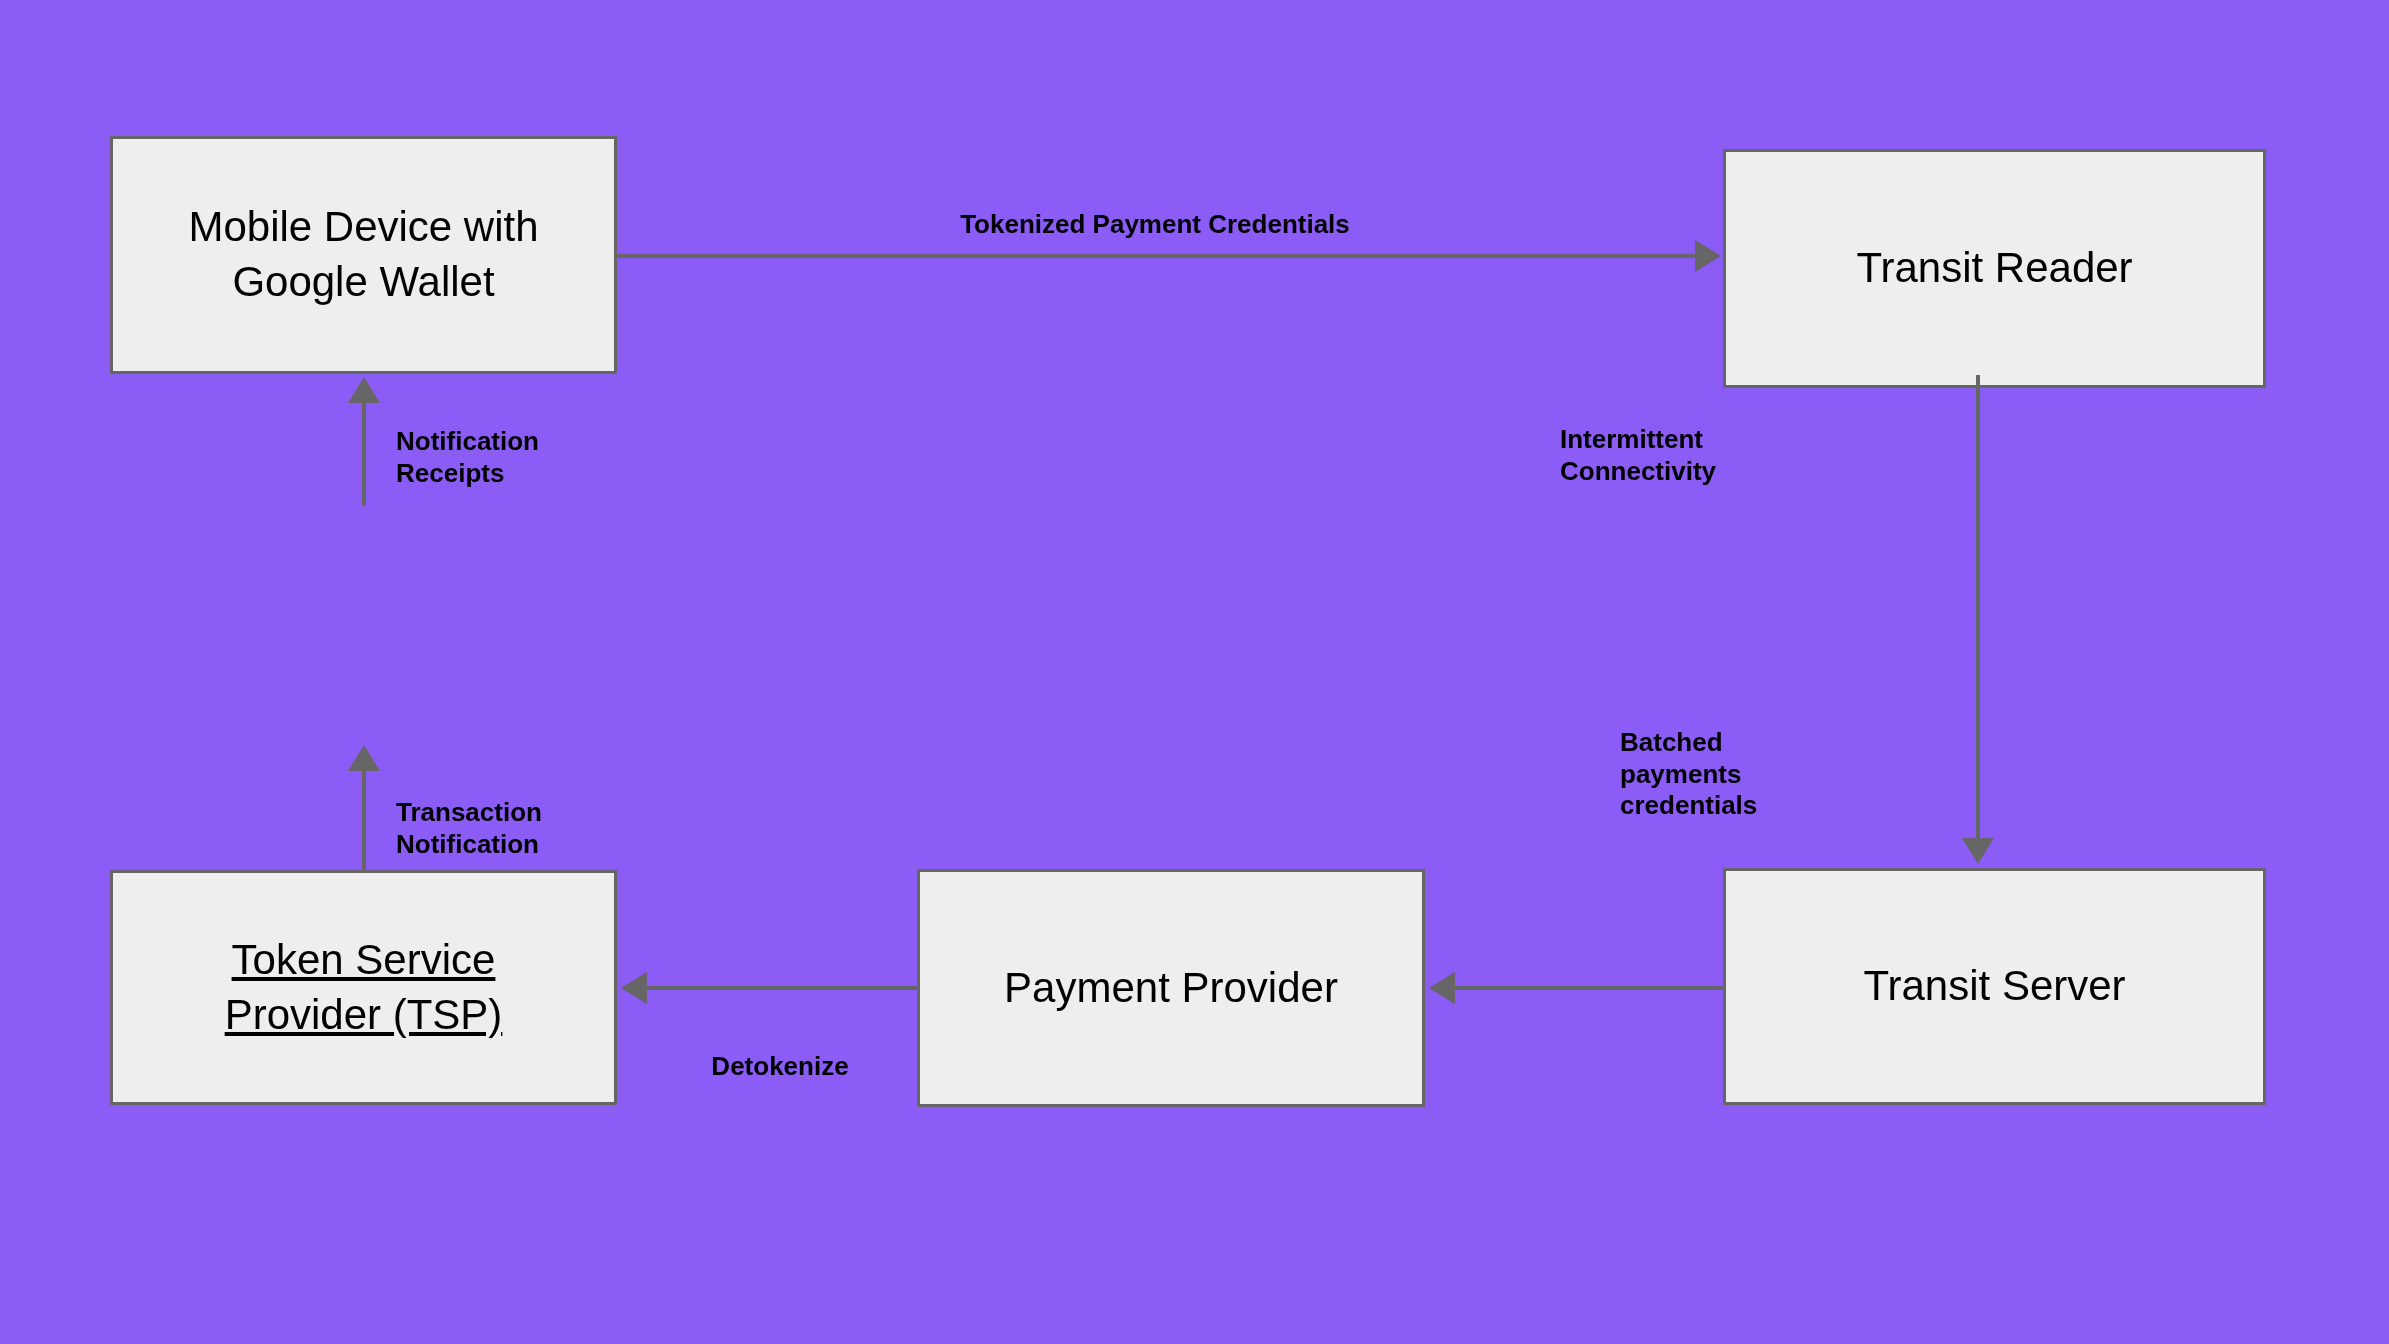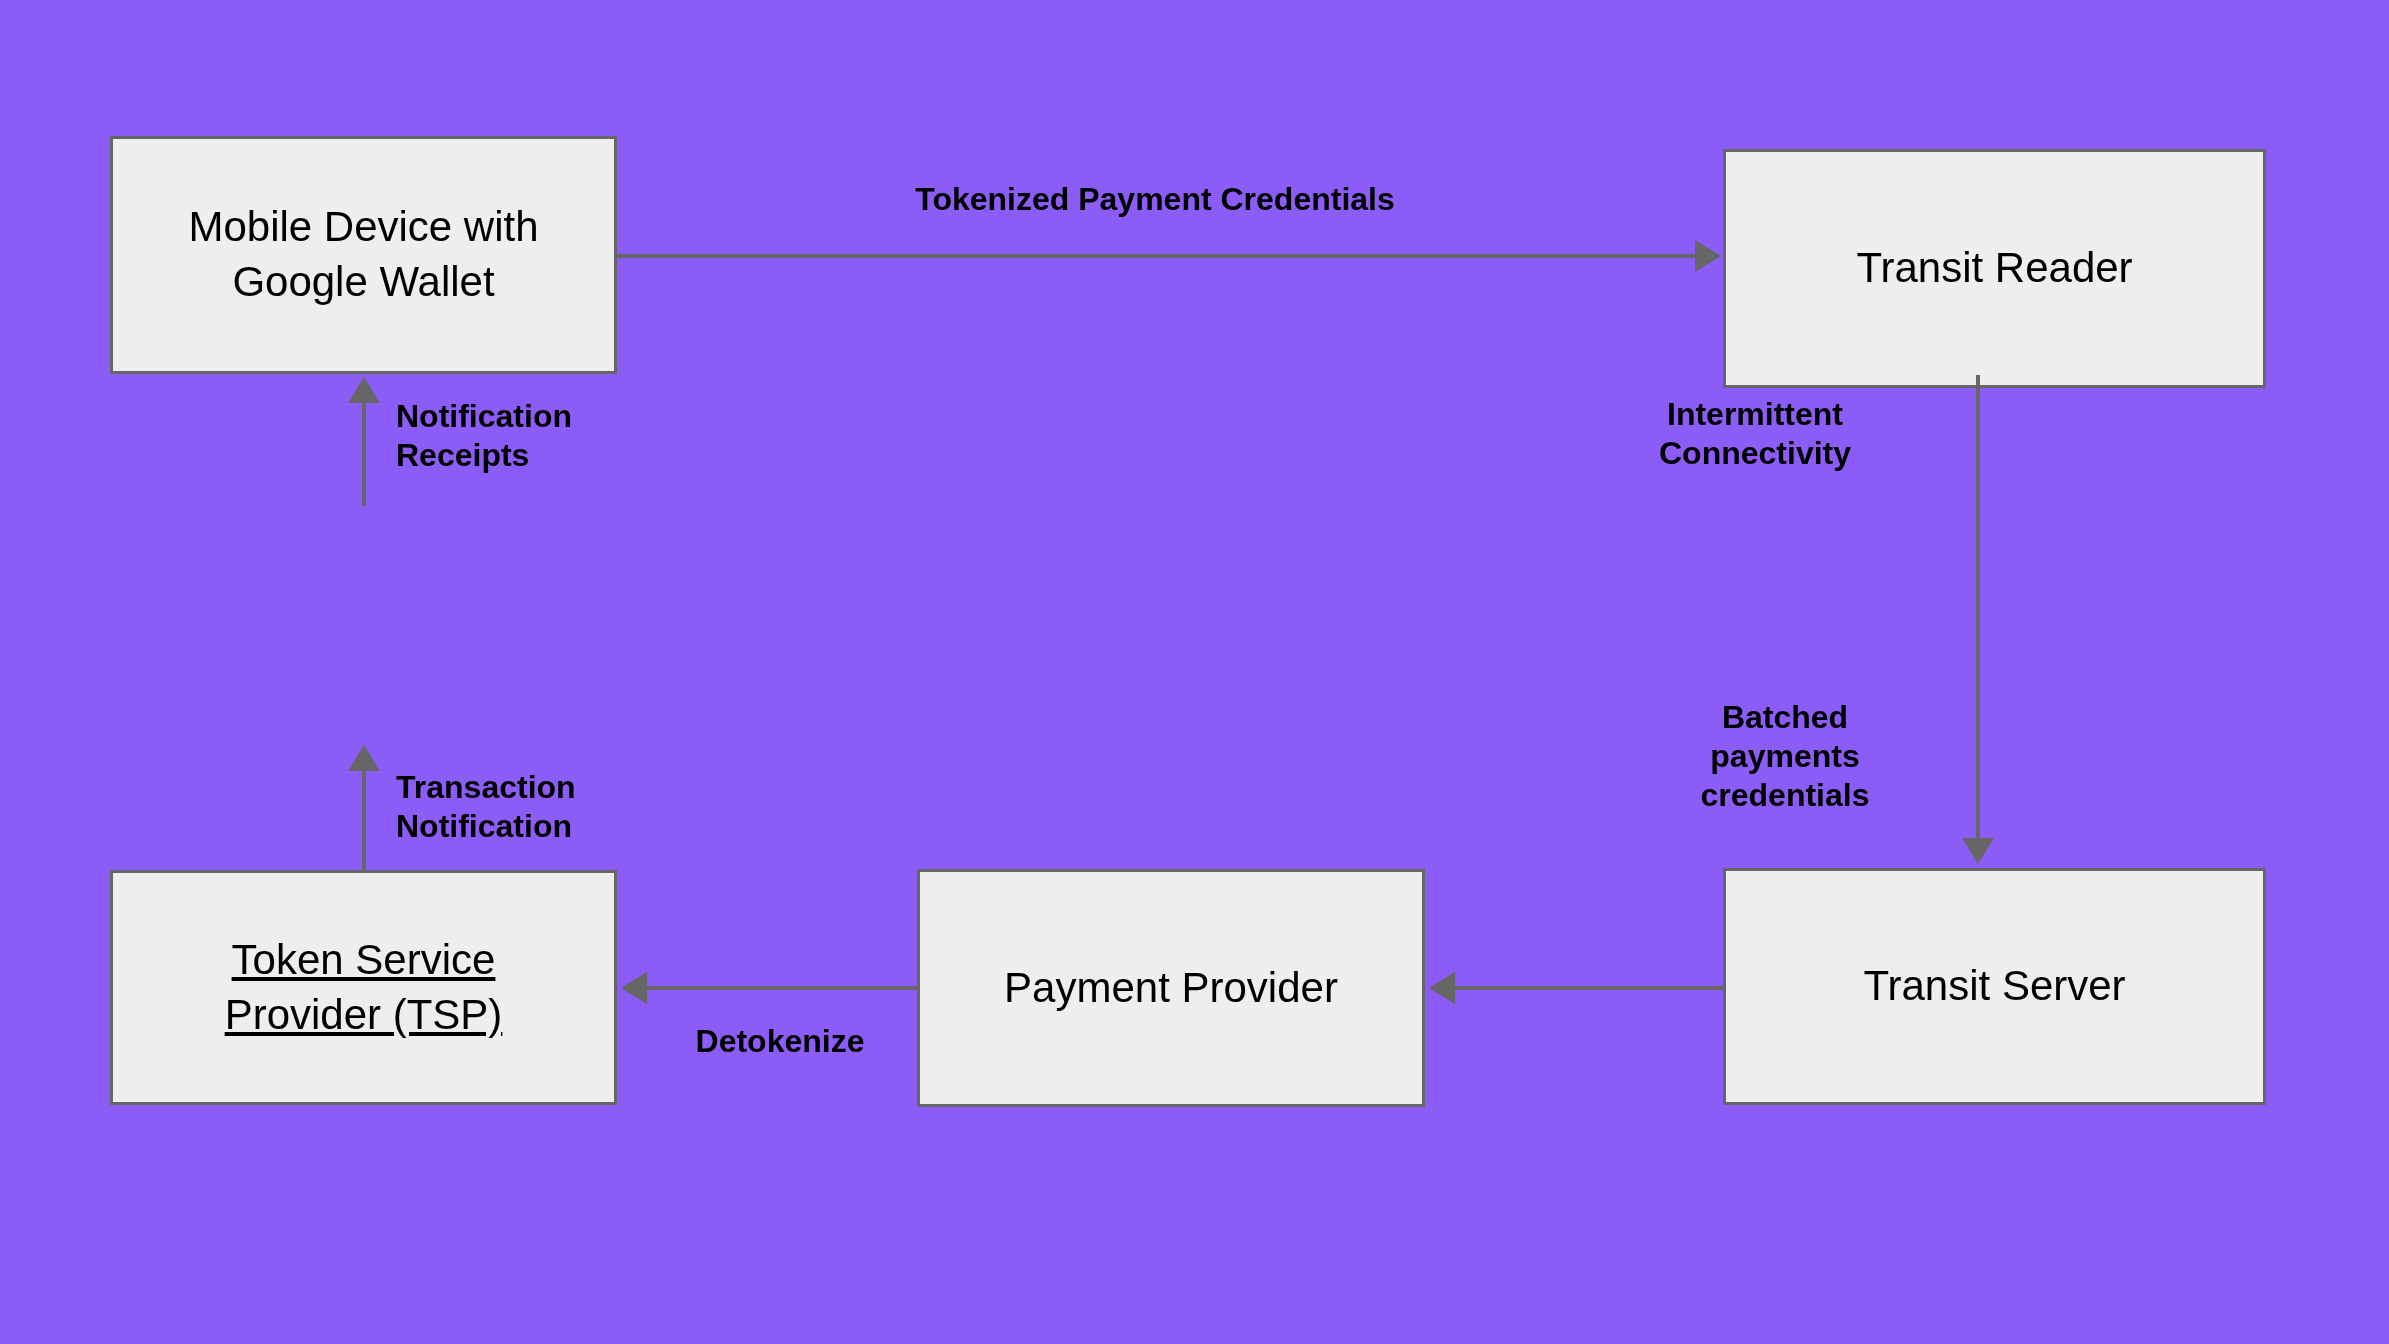--- a/index.html
+++ b/index.html
@@ -28,28 +28,29 @@
     text-align: center;
     color: #000000;
     font-size: 42px;
     line-height: 1.30;
     font-weight: 400;
     white-space: pre-line;
   }
   .edge-label {
     position: absolute;
     font-weight: bold;
-    font-size: 32px;
+    font-size: 26px;
     line-height: 1.22;
     color: #000000;
     white-space: pre-line;
+    margin-top: 29px;
   }
   .lbl-center { text-align: center; }
   .lbl-left   { text-align: left; }
-  .lbl-right  { text-align: center; }
+  .lbl-right  { text-align: left; }
   .h-line {
     position: absolute;
     height: 4px;
     background: #666666;
   }
   .v-line {
     position: absolute;
     width: 4px;
     background: #666666;
   }

